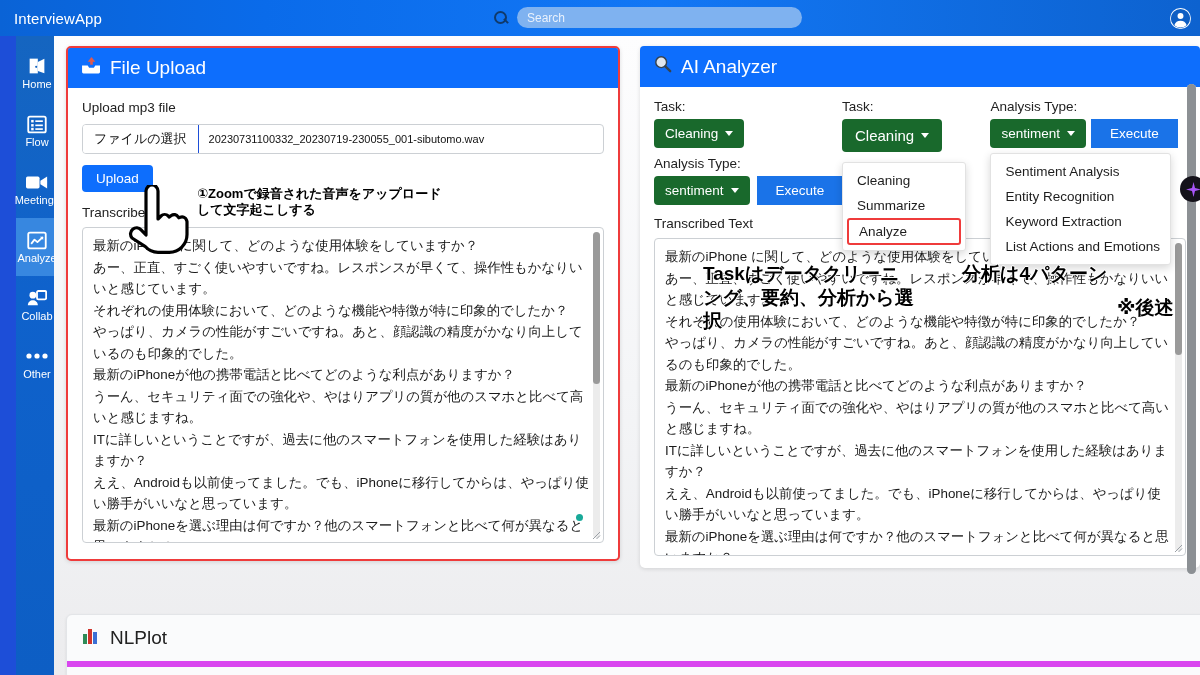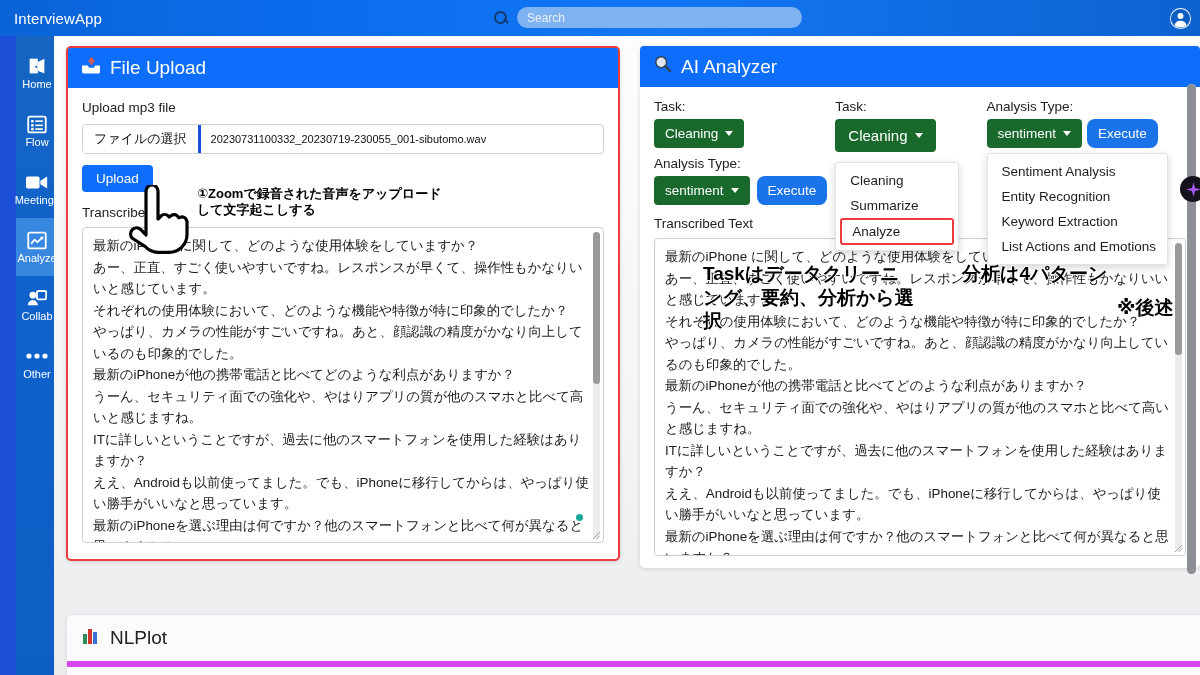--- a/index.html
+++ b/index.html
@@ -68,21 +68,21 @@
 
   
   .left-card { width:554px; border:2px solid #ef3b3b; border-radius:5px; }
   .left-card .card-head{ border-radius:2px 2px 0 0; }
   .field-label { font-size:13.5px; color:#222; margin-bottom:9px; }
   .file-input {
     display:flex; align-items:stretch; border:1px solid #ccd0d4; border-radius:4px;
     overflow:hidden; height:30px; background:#fff; width:100%;
   }
   .file-btn {
-    background:#fff; border-right:3px solid #1d4ed8; padding:0 11px;
+    background:#fff; border-right:1px solid #1d4ed8; padding:0 11px;
     display:flex; align-items:center; font-size:13px; color:#111;
   }
   .file-name { display:flex; align-items:center; padding:0 10px; font-size:11px; color:#111; }
   .btn {
     border:none; border-radius:4px; cursor:pointer; font-family:"Liberation Sans",sans-serif;
   }
   .btn-upload { background:#0d6efd; color:#fff; font-size:13.5px; padding:6px 14px; margin-top:11px; }
   .sub-label { font-size:13.5px; color:#222; margin-top:13px; }
   .transcript {
     margin-top:7px; width:100%; height:316px; border:1px solid #ccd0d4; border-radius:4px;
@@ -103,21 +103,21 @@
   
   .right-card { width:560px; border-radius:5px; }
   .ctrl-row { display:flex; gap:0; align-items:flex-start; position:relative; }
   .ctrl-col { position:relative; }
   .lbl { font-size:13.5px; color:#222; margin-bottom:5px; }
   .btn-green {
     background:#19692c; color:#fff; font-size:13.5px; padding:7px 11px; border-radius:4px;
     display:inline-flex; align-items:center; gap:7px;
   }
   .caret { width:0;height:0;border-left:4px solid transparent;border-right:4px solid transparent;border-top:5px solid #fff; display:inline-block;}
-  .btn-blue { background:#1a73e8; color:#fff; font-size:13.5px; padding:7px 11px; border-radius:8px; }
+  .btn-blue { background:#1a73e8; color:#fff; font-size:13.5px; padding:7px 19px; border-radius:0; }
   .dropdown {
     position:absolute; background:#fff; border:1px solid #e2e2e2; border-radius:3px;
     box-shadow:0 3px 8px rgba(0,0,0,.16); padding:5px 0; z-index:30;
   }
   .dd-item { padding:5px 14px; font-size:13.5px; color:#1d1d1d; white-space:nowrap; cursor:pointer; }
   .dd-item.highlighted { border:2px solid #ef3b3b; border-radius:3px; margin:0 4px; padding:4px 10px; }
   .r-transcript {
     margin-top:7px; width:100%; height:318px; border:1px solid #ccd0d4; border-radius:4px;
     background:#fff; overflow:hidden; position:relative;
   }

